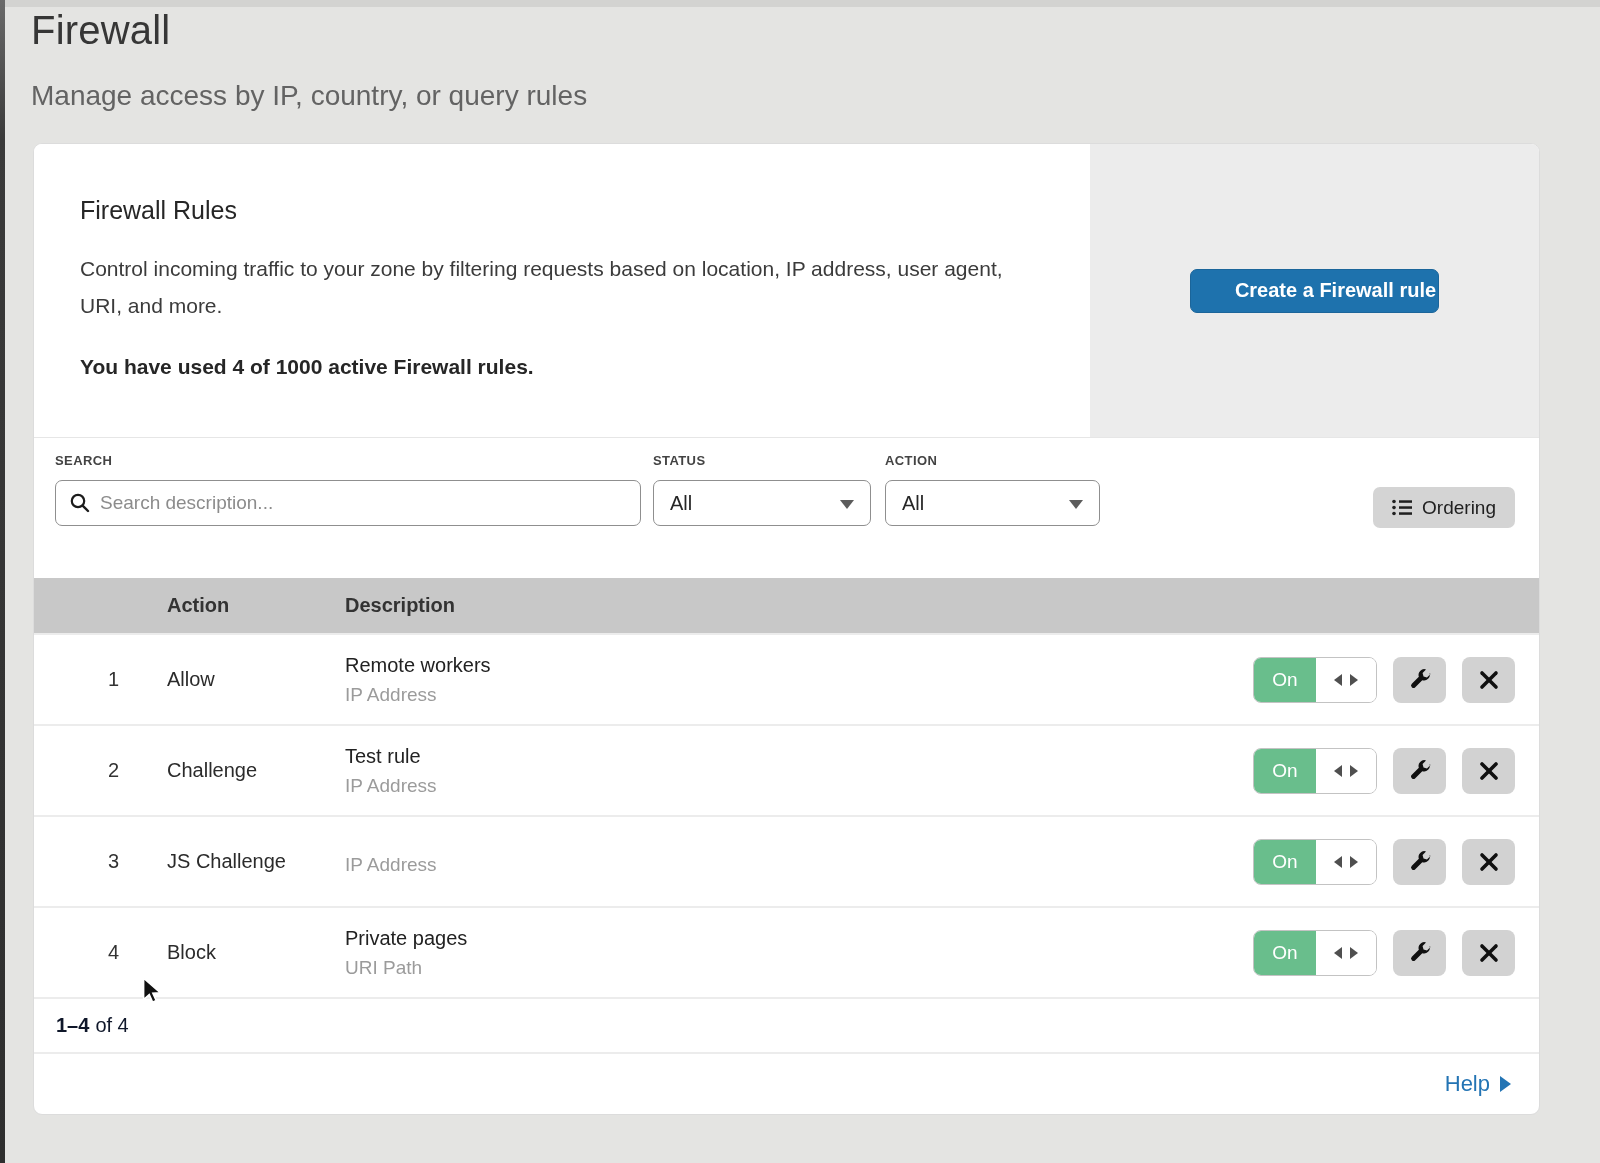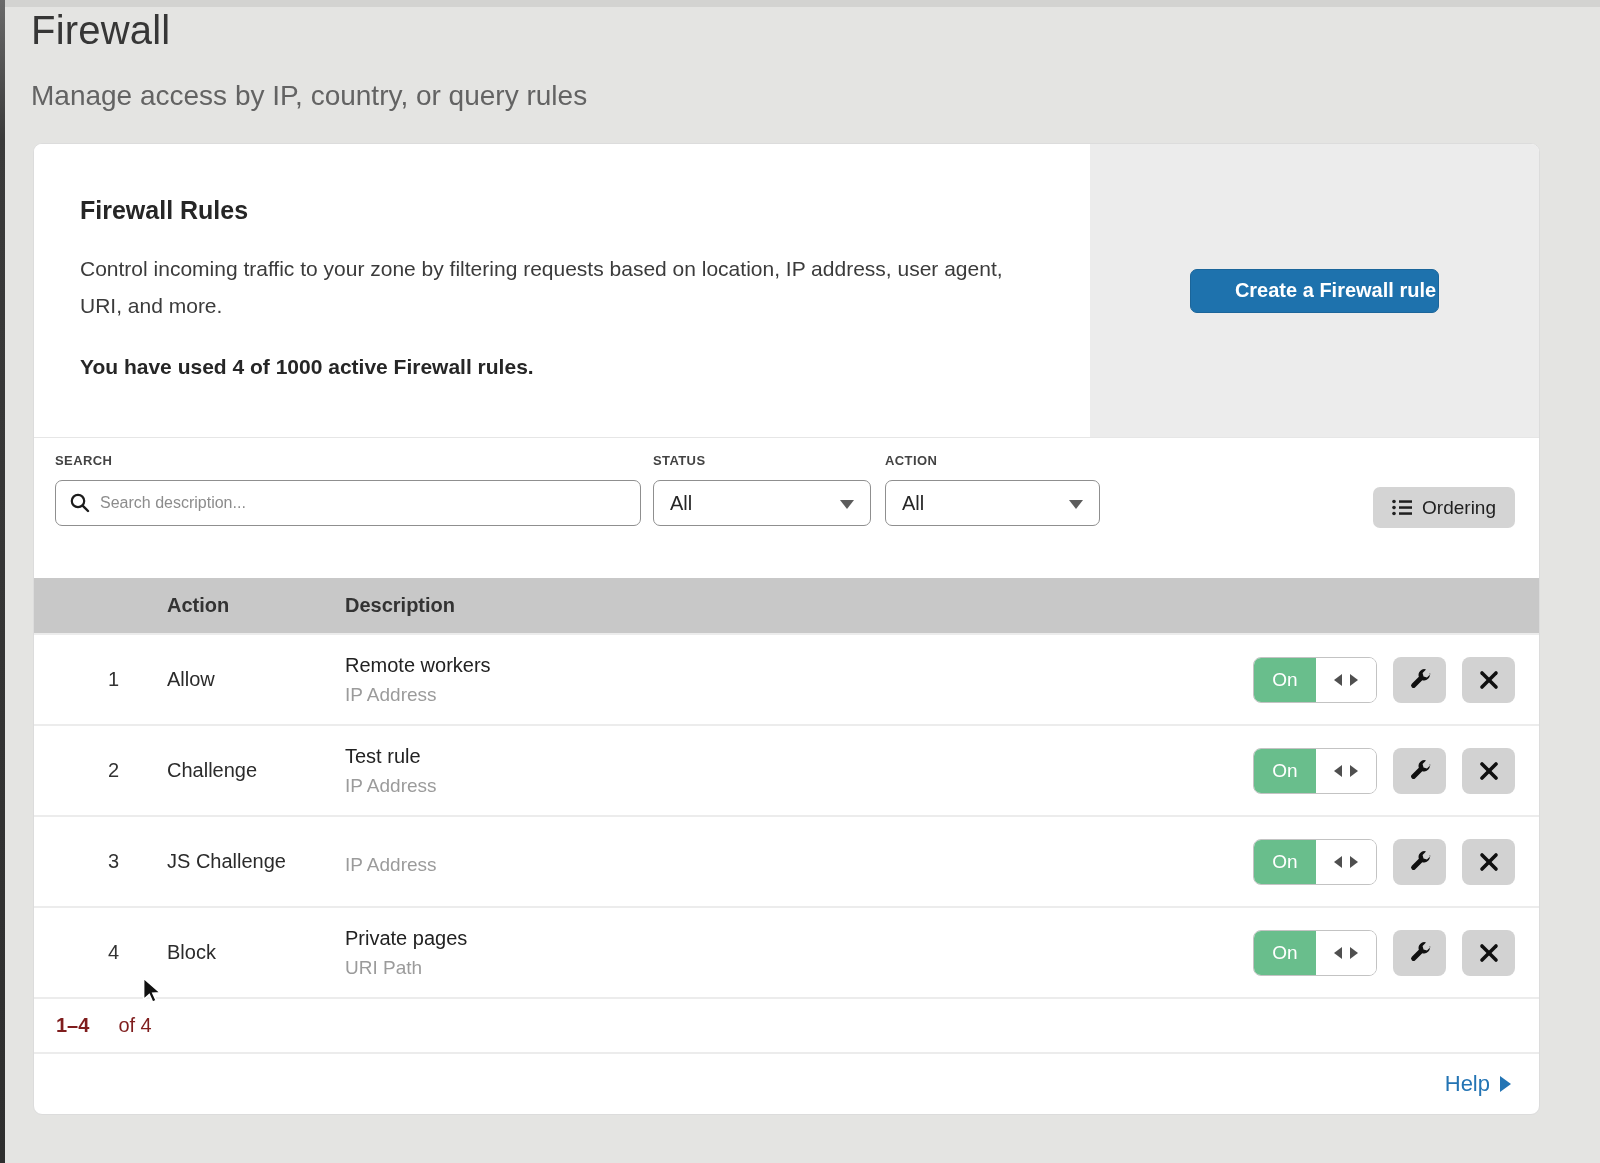--- a/index.html
+++ b/index.html
@@ -18,41 +18,41 @@
   .page-subtitle { position:absolute; left:31px; top:80px; font-size:28px; font-weight:400; color:#636363; }
 
   .card {
     position:absolute; left:33px; top:143px; width:1507px; height:972px;
     background:#ffffff; border-radius:9px; border:1px solid #dcdcdc; overflow:hidden;
   }
 
   
   .intro { display:flex; height:294px; border-bottom:1px solid #e6e6e6; }
   .intro-left { width:1056px; padding:52px 60px 0 46px; background:#fff; }
-  .intro-heading { font-size:25px; font-weight:700; color:#262626; }
+  .intro-heading { font-size:25px; font-weight:400; color:#262626; }
   .intro-desc { margin-top:26px; font-size:21px; color:#3b3b3b; line-height:1.75; max-width:950px; }
   .intro-usage { margin-top:30px; font-size:21px; font-weight:700; color:#262626; }
   .intro-right { flex:1; background:#ececec; display:flex; align-items:center; justify-content:center; }
   .create-btn {
     width:249px; height:44px; border:1px solid #1b659a; border-radius:7px;
     background:#1e72ad; color:#fff; font-size:20px; font-weight:600;
     font-family:"Liberation Sans", sans-serif; cursor:pointer;padding-left:42px;
   }
 
   
   .filters { position:relative; height:140px; background:#fff;text-decoration:underline; }
   .filter-label { font-size:13px; font-weight:700; color:#434343; letter-spacing:.4px; }
   .fg { position:absolute; top:15px; }
   .fg-search { left:21px; width:586px; }
   .fg-status { left:619px; width:218px; }
   .fg-action { left:851px; width:215px; }
   .search-box { position:relative; margin-top:12px; height:46px; }
   .search-box input {
     width:100%; height:46px; border:1.5px solid #8f8f8f; border-radius:7px;
-    padding:0 14px 0 44px; font-size:16px; color:#333; background:#fff;
+    padding:0 14px 0 44px; font-size:19px; color:#333; background:#fff;
     font-family:"Liberation Sans", sans-serif; outline:none;
   }
   .search-box input::placeholder { color:#8c8c8c; }
   .search-icon { position:absolute; left:14px; top:12px; width:22px; height:22px; }
   .select {
     margin-top:12px; height:46px; border:1.5px solid #8f8f8f; border-radius:7px; background:#fff;
     display:flex; align-items:center; padding:0 16px; font-size:20px; color:#262626; cursor:pointer;
     position:relative;
   }
   .select .caret {
@@ -79,21 +79,21 @@
 
   .toggle { width:124px; height:46px; border:1px solid #c3c3c3; border-radius:8px; display:flex; overflow:hidden; background:#fff; }
   .toggle-on { width:62px; background:#69be8c; color:#fff; font-size:19px; display:flex; align-items:center; justify-content:center; cursor:pointer; }
   .toggle-arrows { flex:1; display:flex; align-items:center; justify-content:center; cursor:pointer; background:#fff; }
   .icon-btn {
     width:53px; height:46px; border:none; border-radius:8px; background:#d2d2d2;
     display:flex; align-items:center; justify-content:center; cursor:pointer;
   }
 
   
-  .pager { height:55px; border-top:2px solid #ececec; display:flex; align-items:center; padding-left:22px; font-size:20px; color:#7f1d1d;gap:23px; }
+  .pager { height:55px; border-top:2px solid #ececec; display:flex; align-items:center; padding-left:22px; font-size:20px; color:#0f172a; }
   .pager .b { font-weight:700; margin-right:6px; }
   .helpbar { height:62px; border-top:2px solid #ececec; display:flex; align-items:center; justify-content:flex-end; padding-right:28px; }
   .help-link { display:flex; align-items:center; gap:10px; font-size:22px; color:#2374b4; cursor:pointer; text-decoration:none; }
   .help-caret { width:0; height:0; border-top:8px solid transparent; border-bottom:8px solid transparent; border-left:11px solid #2374b4; }
 
   .cursor { position:absolute; left:141px; top:977px; pointer-events:none; }
 </style>
 </head>
 <body>
 

